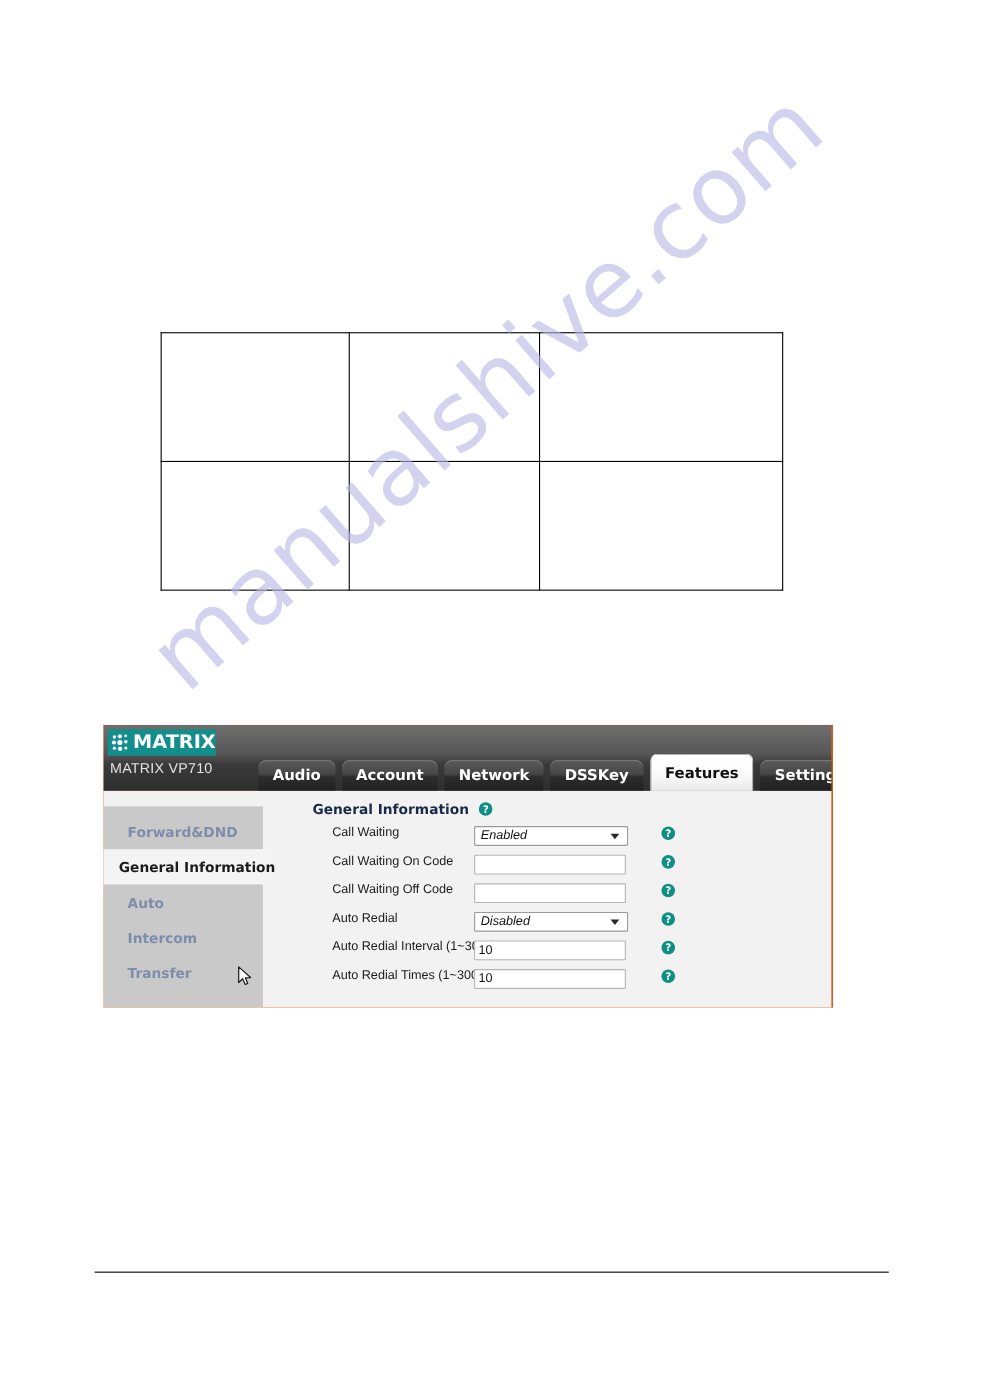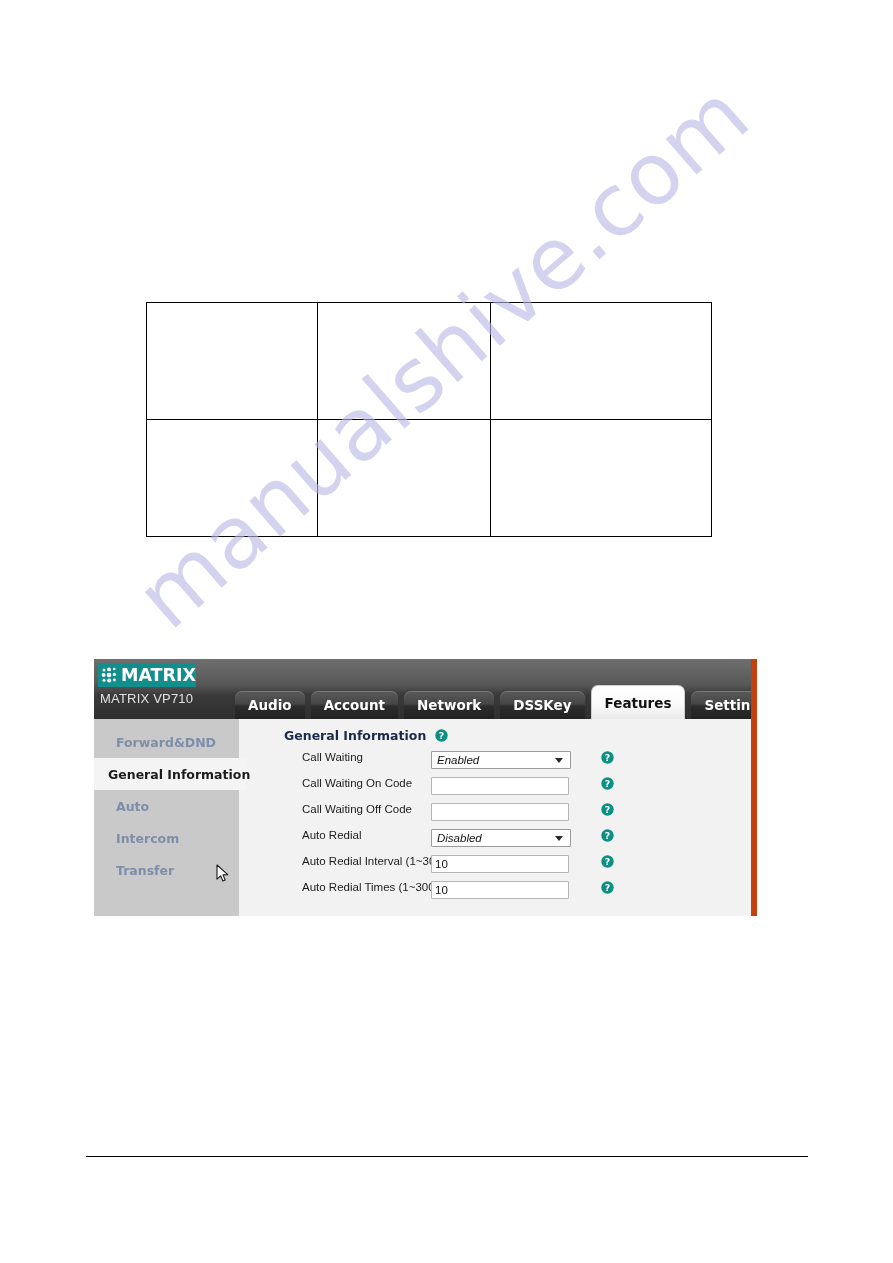--- a/index.html
+++ b/index.html
@@ -79,21 +79,21 @@
   }
 
   
   .webui {
     position: absolute;
     left: 94px;
     top: 659px;
     width: 663px;
     height: 257px;
     background: #f97316;
-    border-right: 6px solid #c2410c;
+    border-right: 1px solid #c2410c;
     overflow: hidden;
     z-index: 10;
     box-sizing: border-box;
   }
 
   
   .webui-header {
     position: relative;
     height: 60px;
     background: linear-gradient(to bottom, #6f6f6f 0%, #585858 42%, #3a3a3a 60%, #2e2e2e 100%);
@@ -181,20 +181,21 @@
     height: 197px;
     background: #f2f2f2;
     display: flex;
   }
   .sidebar {
     width: 145px;
     flex: 0 0 145px;
     background: #c9c9c9;
     padding-top: 7px;
     position: relative;
+    margin-top: 14px;
   }
   .side-item {
     height: 32px;
     display: flex;
     align-items: center;
     padding-left: 22px;
     font-family: "DejaVu Sans", sans-serif;
     font-weight: bold;
     font-size: 12.5px;
     color: #7d8eab;

